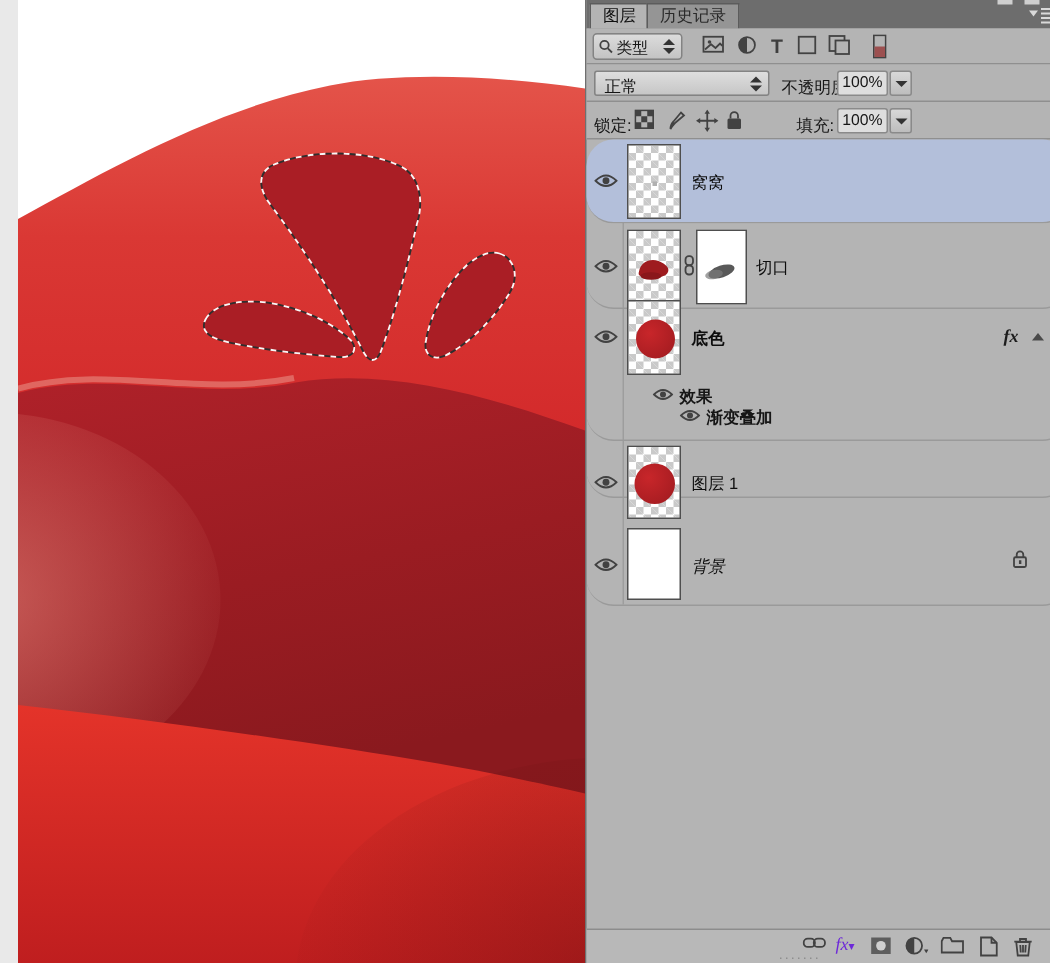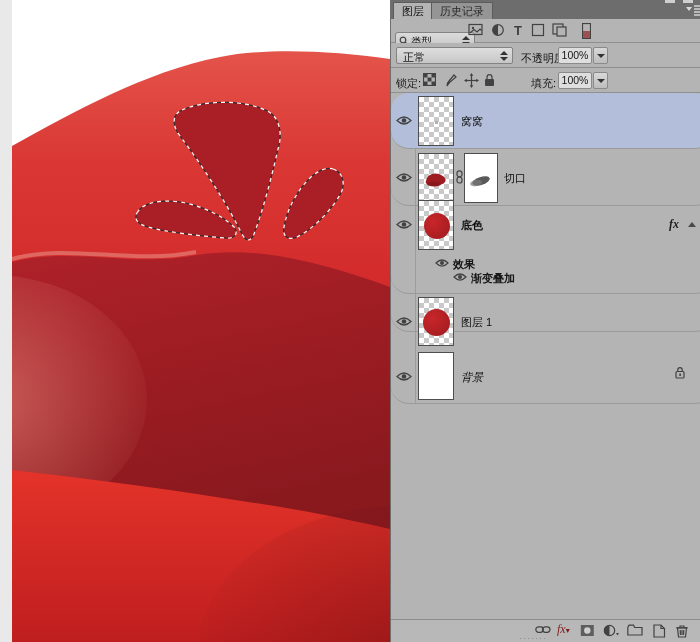--- a/index.html
+++ b/index.html
@@ -18,21 +18,21 @@
   .tab{position:absolute;top:2px;height:17px;line-height:17px;padding:0 8px;font-size:11px;}
   .tab.active{left:2px;background:#b4b4b4;color:#101010;border:1px solid #5c5c5c;border-bottom:none;}
   .tab.inactive{left:40px;background:#959595;color:#2a2a2a;border:1px solid #5c5c5c;border-bottom:none;}
   .flyout{position:absolute;right:6px;top:4px;width:22px;height:12px;}
   .chromemark{position:absolute;top:0;height:3px;width:10px;background:#cfcfcf;}
   .row{position:absolute;left:0;width:322px;background:#b4b4b4;border-bottom:1px solid #8f8f8f;}
   .filter-row{top:19px;height:24px;}
   .blend-row{top:43px;height:25px;}
   .lock-row{top:68px;height:25px;}
   .lbl{position:absolute;font-size:11px;color:#161616;white-space:nowrap;}
-  .search-select{position:absolute;left:4px;top:13px;width:80px;height:18px;border:1px solid #838383;
+  .search-select{position:absolute;left:4px;top:3px;width:60px;height:18px;border:1px solid #838383;
       border-radius:3px;background:linear-gradient(#dcdcdc,#c3c3c3);}
   .search-select .txt{position:absolute;left:15px;top:2px;font-size:10.5px;}
   .mag{position:absolute;left:3px;top:3px;}
   .spin{position:absolute;right:4px;top:50%;margin-top:-5px;width:8px;height:10px;}
   .spin:before{content:"";position:absolute;left:0;top:0;width:0;height:0;
       border-left:4px solid transparent;border-right:4px solid transparent;border-bottom:4px solid #333;}
   .spin:after{content:"";position:absolute;left:0;bottom:0;width:0;height:0;
       border-left:4px solid transparent;border-right:4px solid transparent;border-top:4px solid #333;}
   .fbtn{position:absolute;top:4px;width:18px;height:16px;}
   .dropdown{position:absolute;left:5px;top:4px;width:117px;height:17px;border:1px solid #838383;
@@ -70,21 +70,21 @@
   .fxlbl{position:absolute;left:278px;top:20px;font-style:italic;font-size:12px;
       font-family:"Liberation Serif","DejaVu Serif",serif;color:#1d1d1d;}
   .fxarrow{position:absolute;left:297px;top:25px;width:0;height:0;
       border-left:4px solid transparent;border-right:4px solid transparent;border-bottom:5px solid #4a4a4a;}
   .subrow{position:absolute;left:0;width:322px;height:14px;font-size:11px;}
   .locksm{position:absolute;left:283px;top:17px;}
   
   .bottombar{position:absolute;left:0;top:619px;width:322px;height:23px;background:#b8b8b8;
       border-top:1px solid #8c8c8c;}
   .bico{position:absolute;top:4px;width:17px;height:15px;}
-  .bfx{font-style:italic;font-size:12px;font-family:"Liberation Serif","DejaVu Serif",serif;color:#7f1d1d;}
+  .bfx{font-style:italic;font-size:12px;font-family:"Liberation Serif","DejaVu Serif",serif;color:#6d28d9;}
   .dots{position:absolute;left:128px;top:13px;font-size:9px;letter-spacing:1px;color:#8a8a8a;}
   .grip{position:absolute;right:1px;top:8px;}
   svg .st{stroke:#424242;fill:none;stroke-width:1.2;}
   svg .sf{fill:#424242;}
 </style>
 </head>
 <body>
 
 <div class="app">
 

